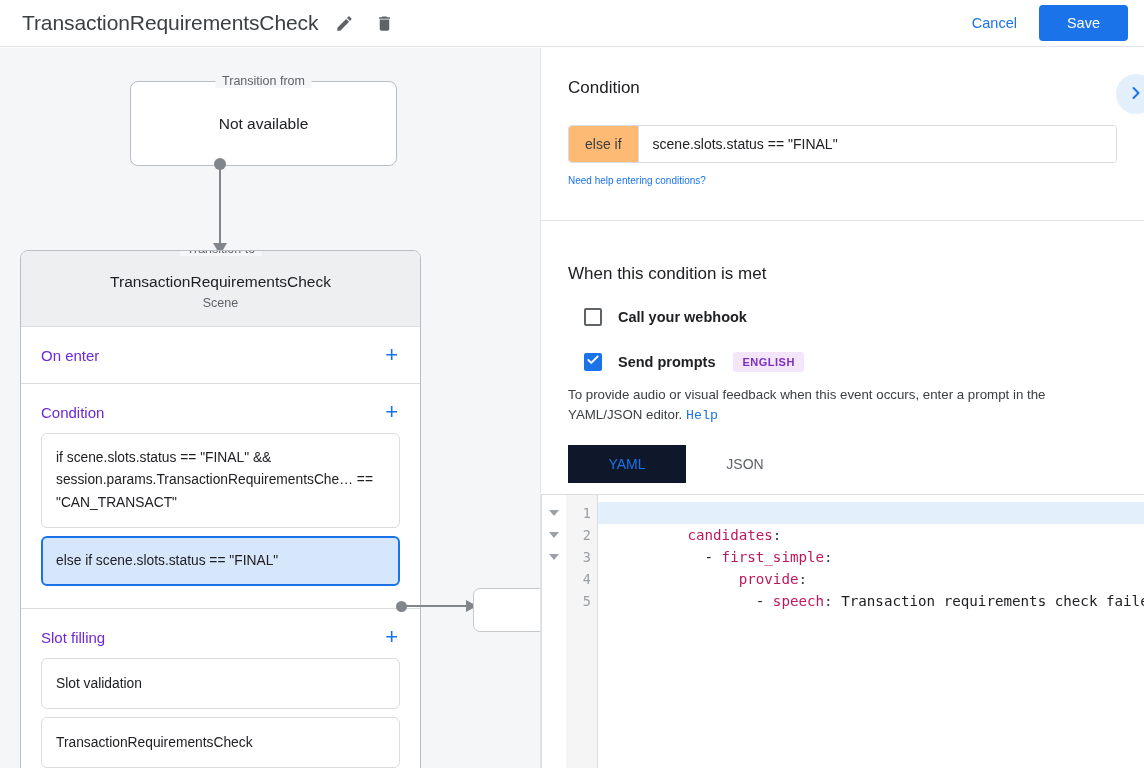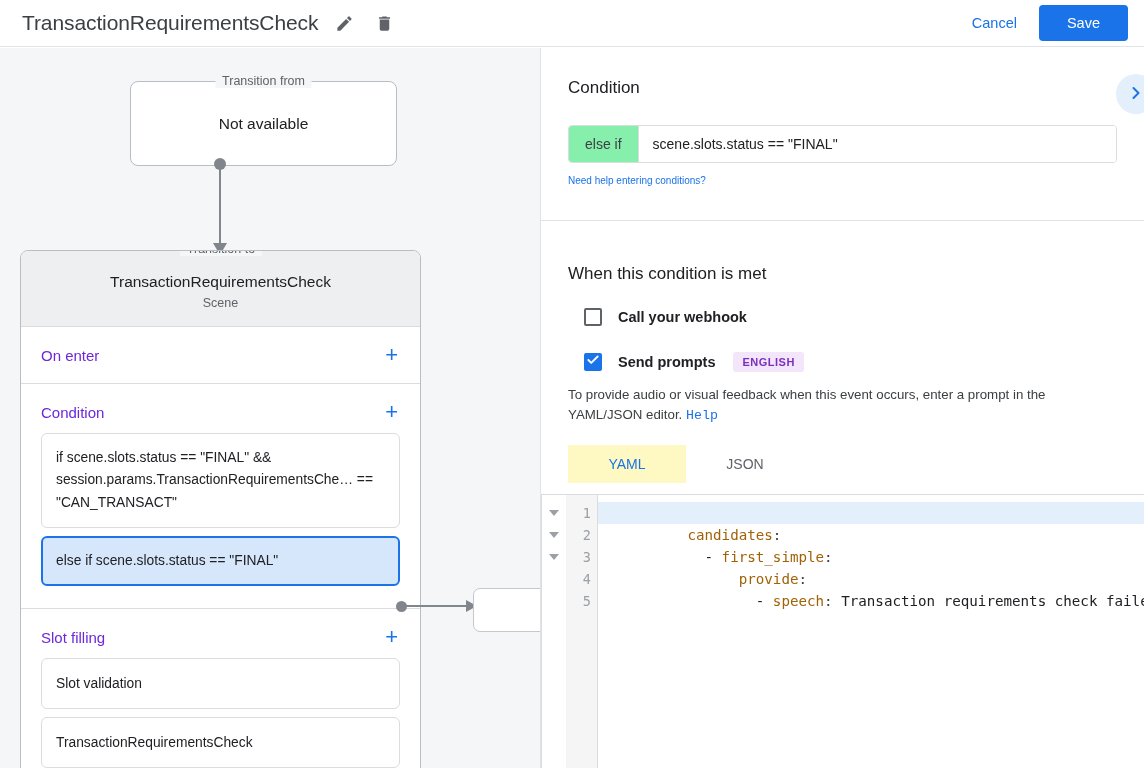--- a/index.html
+++ b/index.html
@@ -186,21 +186,21 @@
     display: flex; align-items: center; justify-content: center;
     cursor: pointer; border: none;
   }
 
   #condition-input-row {
     display: flex; margin-top: 27px;
     border: 1px solid #dadce0; border-radius: 4px; overflow: hidden;
     height: 38px;
   }
   #condition-prefix {
-    background: #86efac; border-right: 1px solid #dadce0;
+    background: #fdba74; border-right: 1px solid #dadce0;
     display: flex; align-items: center; justify-content: center;
     padding: 0 16px; font-size: 14px; color: #3c4043;
   }
   #condition-value {
     flex: 1; display: flex; align-items: center; padding: 0 14px;
     font-size: 14px; color: #202124; background: #ffffff;
   }
   #cond-help-link {
     display: inline-block; margin-top: 12px;
     font-size: 10px; color: #1a73e8; text-decoration: none; cursor: pointer;
@@ -238,21 +238,21 @@
 
   
   #editor-tabs { display: flex; margin-top: 19px; }
   .ed-tab {
     width: 118px; height: 38px;
     display: flex; align-items: center; justify-content: center;
     font-size: 14px; cursor: pointer; border: none;
     font-family: "Liberation Sans", sans-serif;
     background: transparent; color: #5f6368;
   }
-  .ed-tab.active { background: #fef9c3; color: #1a73e8; }
+  .ed-tab.active { background: #0f172a; color: #1a73e8; }
 
   
   #code-editor {
     margin-top: 11px; margin-left: 0;
     border-top: 1px solid #dadce0; border-left: 1px solid #dadce0;
     display: flex; height: 300px; overflow: hidden;
     background: #ffffff;
   }
   #fold-gutter {
     width: 24px; background: #ffffff; padding-top: 7px;
@@ -277,21 +277,21 @@
   #line-numbers div { height: 22px; line-height: 22px; padding-right: 6px; }
   #code-area {
     flex: 1; padding-top: 7px; overflow: hidden; position: relative;
   }
   .code-line {
     height: 22px; line-height: 22px;
     font-family: "DejaVu Sans Mono", monospace; font-size: 14.2px;
     color: #202124; white-space: pre; padding-left: 4px;
   }
   .code-line.hl { background: #e4effc; }
-  .tk-key { color: #a16207; margin-top: 21px; }
+  .tk-key { color: #be185d; margin-top: 21px; }
   .tk-punc { color: #3c4043; }
   .tk-plain { color: #202124; }
 </style>
 </head>
 <body>
 
 <div id="app">
 
   <div id="header">
     <div id="header-title">TransactionRequirementsCheck</div>

